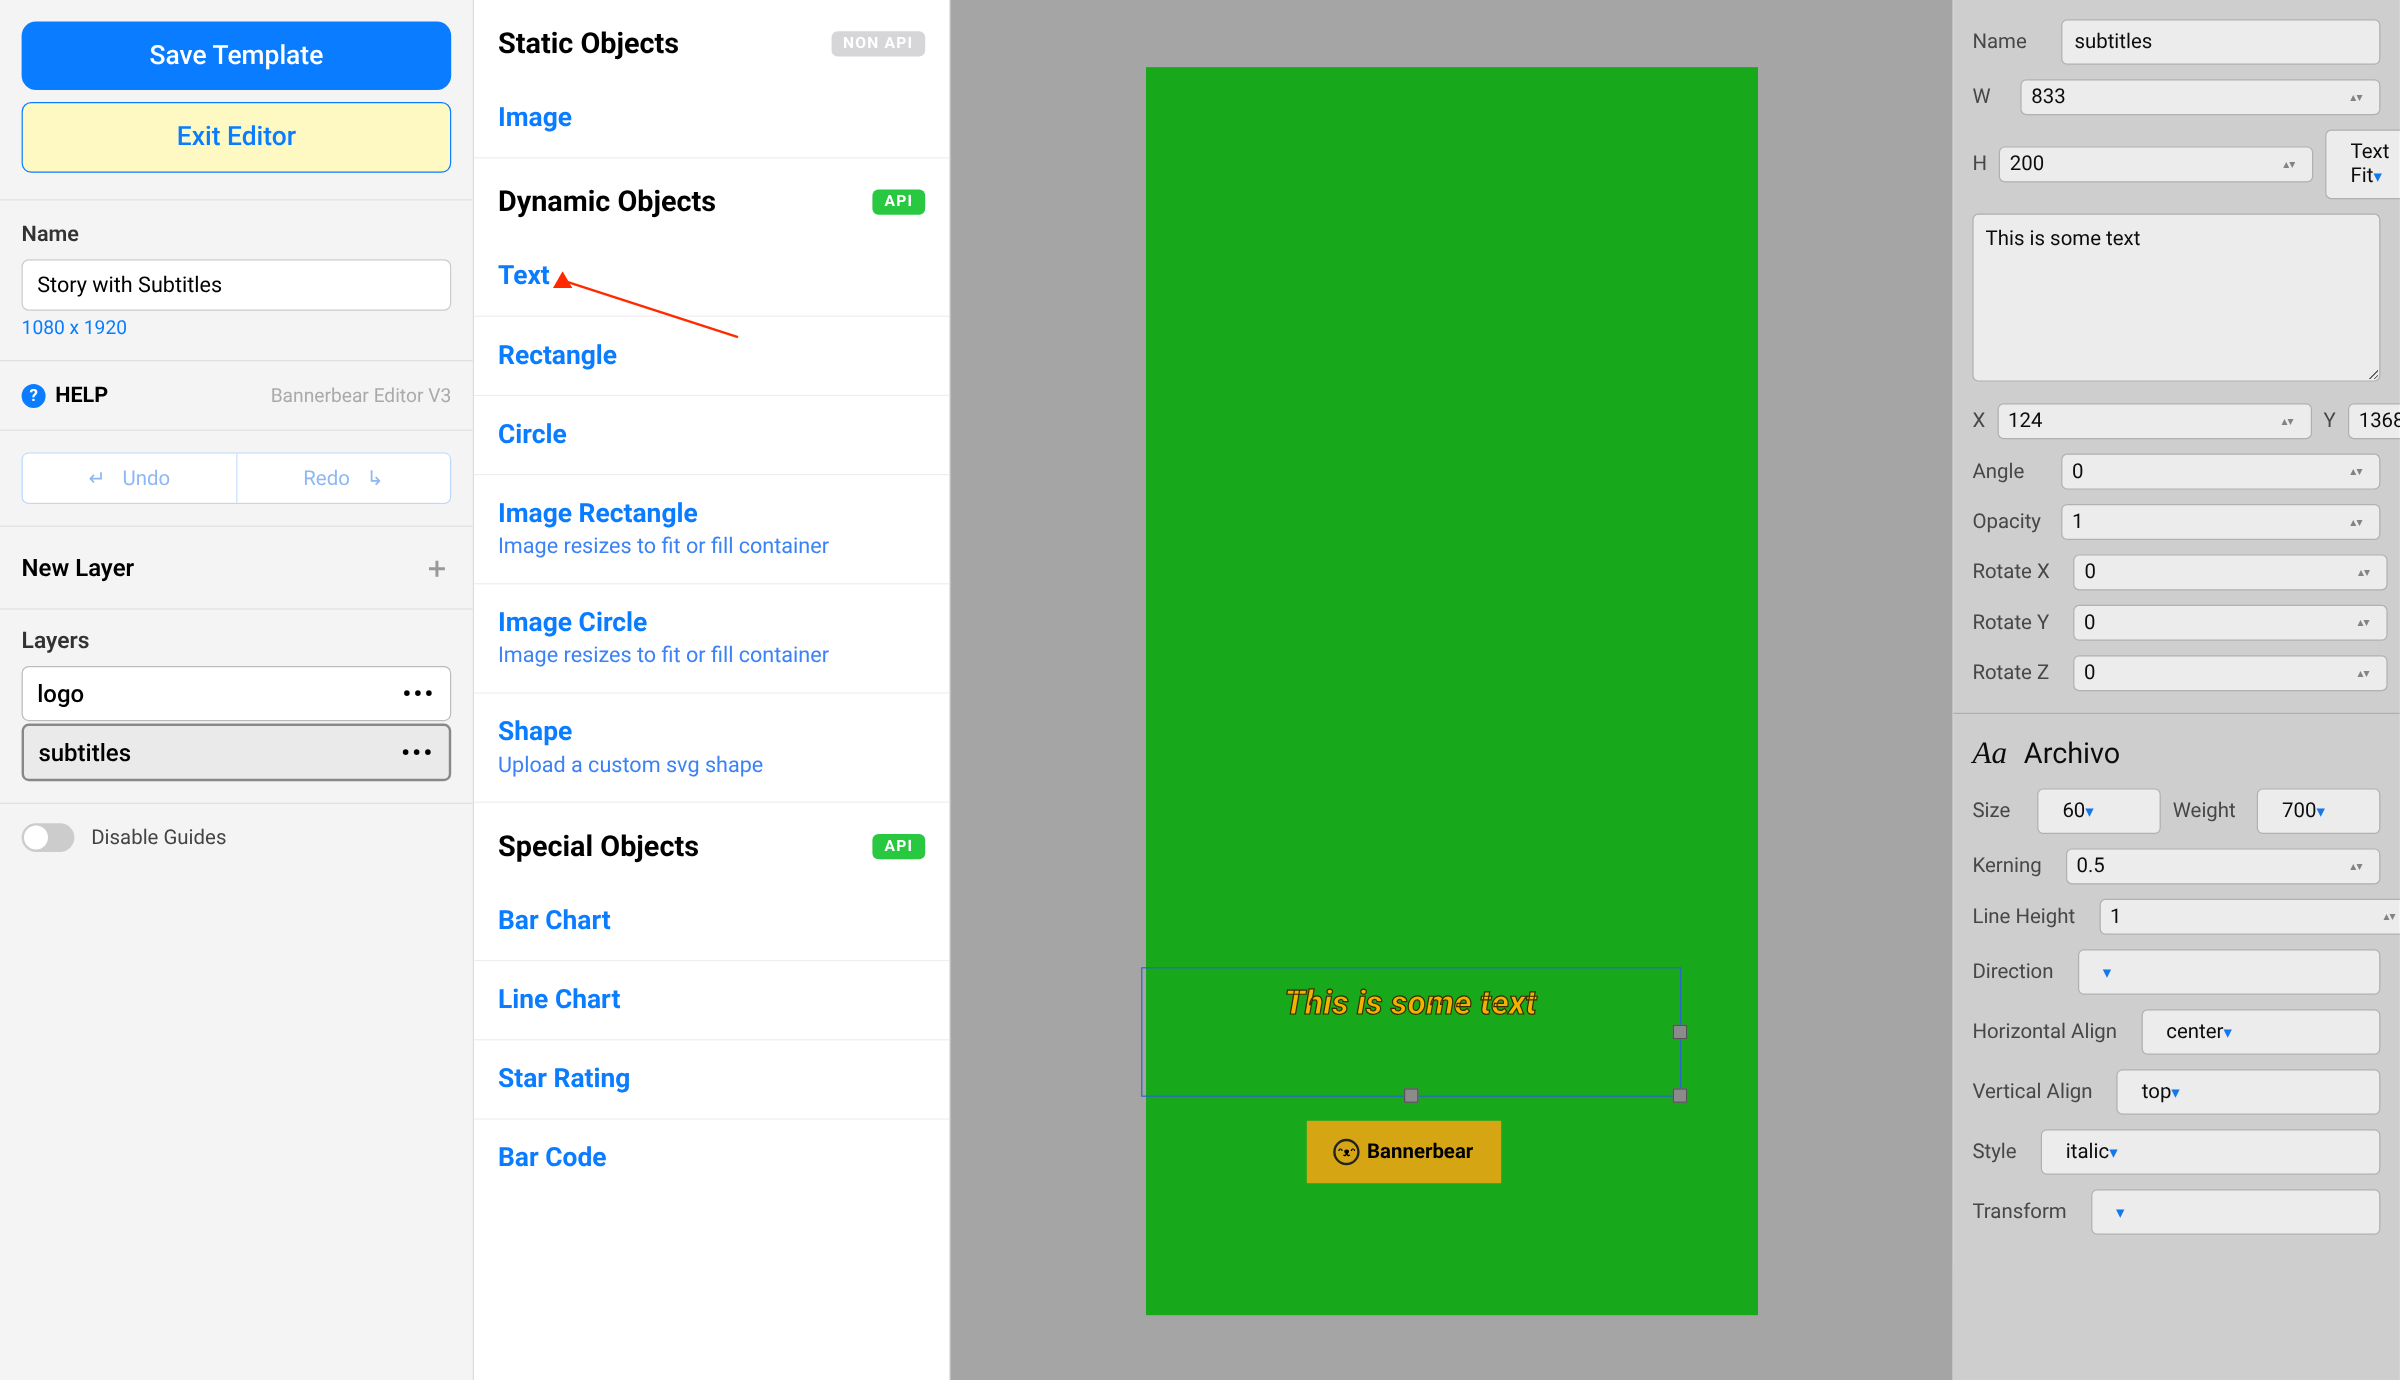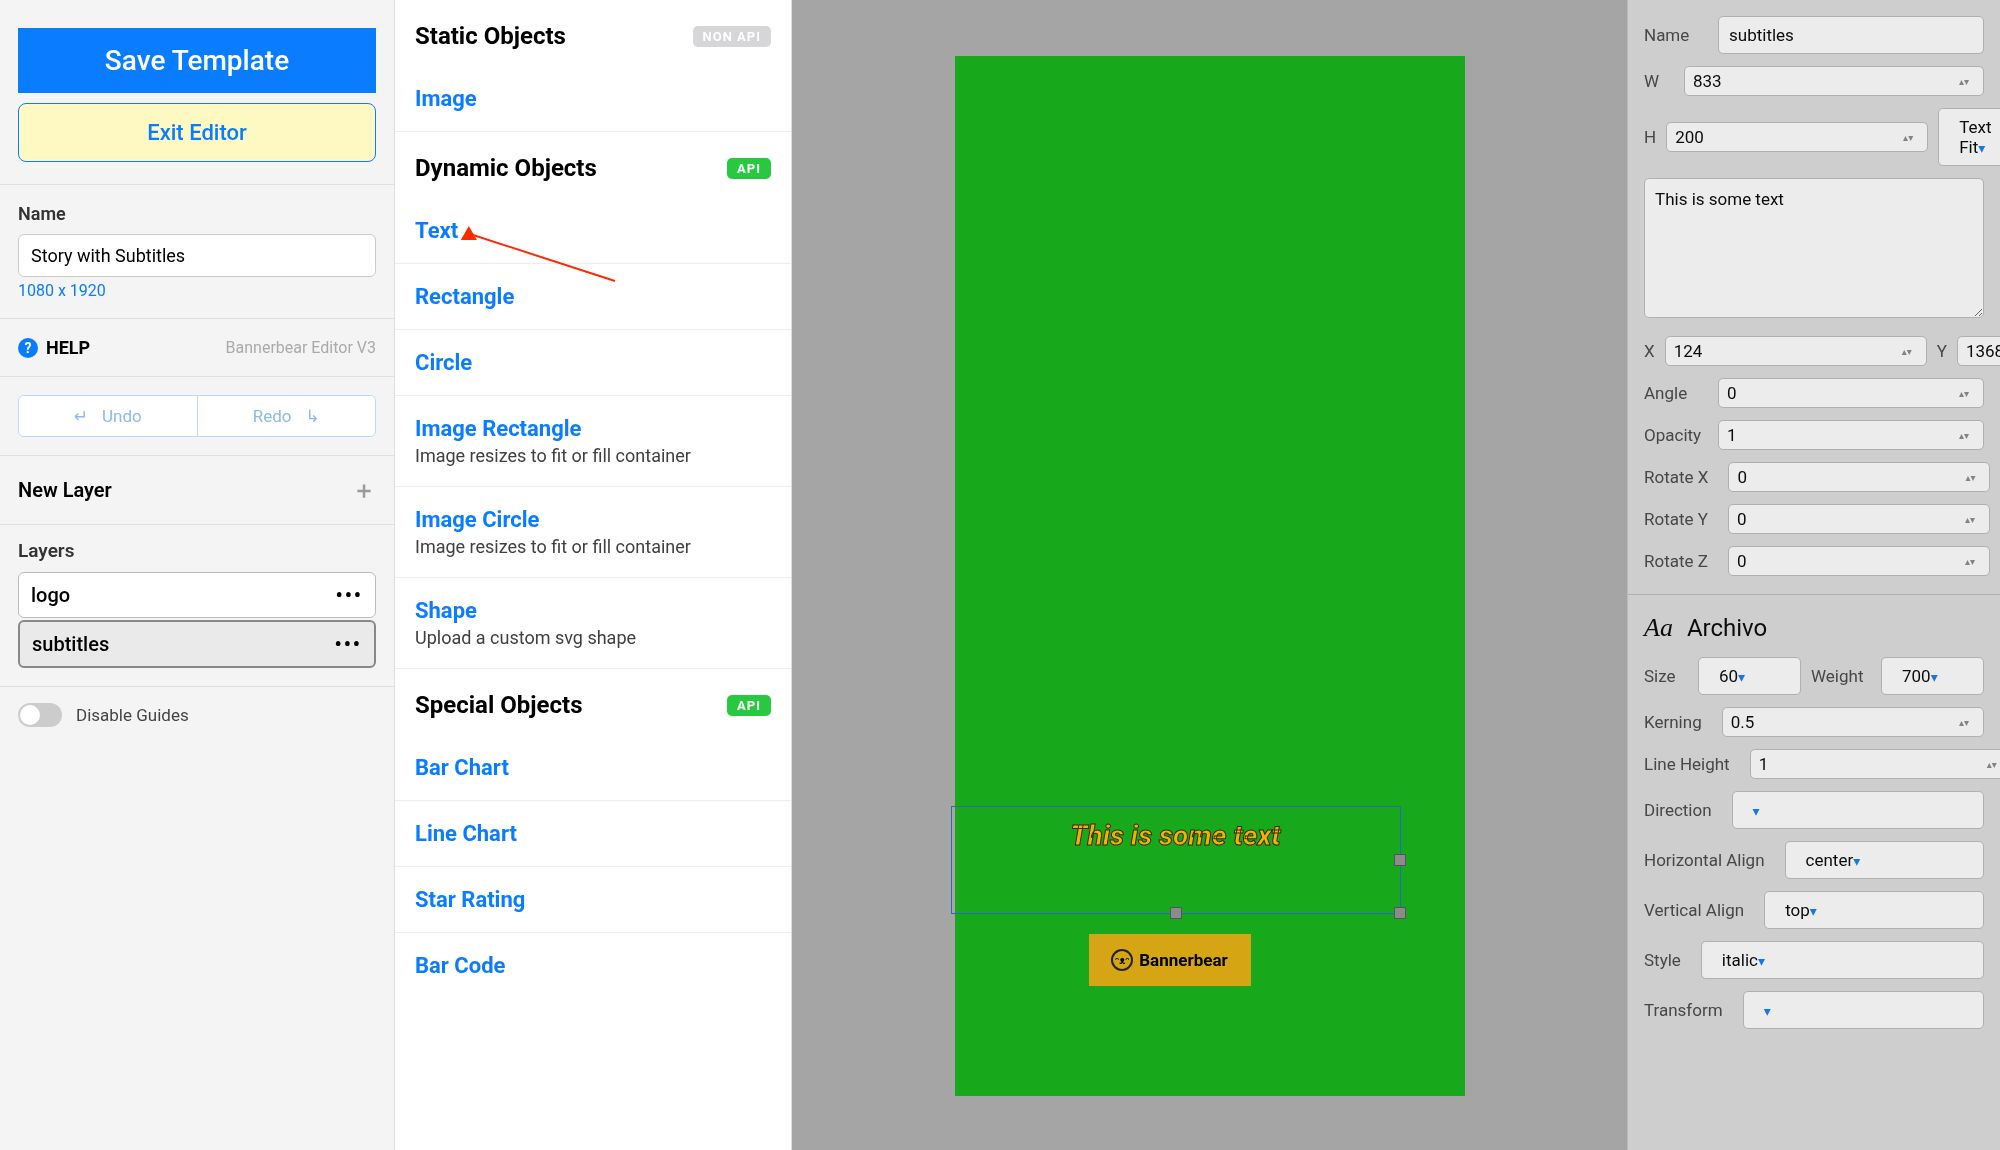--- a/index.html
+++ b/index.html
@@ -1,18 +1,18 @@
 <!DOCTYPE html>
 <html><head>
 <meta charset="utf-8">
 <style>
 * { box-sizing: border-box; margin: 0; padding: 0; font-family: -apple-system, BlinkMacSystemFont, "Segoe UI", Roboto, sans-serif; }
 body { display: flex; width: 2000px; height: 1150px; overflow: hidden; background: #e8e8ea; }
 .left-panel { width: 395px; background: #f4f4f5; border-right: 1px solid #ddd; display: flex; flex-direction: column; }
-.btn-primary { background: #0a7cff; color: #fff; border: none; padding: 16px; font-size: 28px; font-weight: 500; border-radius: 0; margin: 28px 18px 10px 18px; cursor: pointer; }
+.btn-primary { background: #0a7cff; color: #fff; border: none; padding: 16px; font-size: 22px; font-weight: 500; border-radius: 12px; margin: 18px 18px 10px 18px; cursor: pointer; }
 .btn-outline { background: #fef9c3; color: #0a7cff; border: 1px solid #0a7cff; padding: 16px; font-size: 22px; font-weight: 500; border-radius: 8px; margin: 0 18px 22px 18px; cursor: pointer; }
 .section { border-top: 1px solid #e0e0e3; padding: 18px; }
 .label { font-weight: 600; font-size: 18px; color: #333; margin-bottom: 10px; }
 .text-input { width: 100%; padding: 10px 12px; font-size: 18px; border: 1px solid #ccc; border-radius: 6px; background: #fff; }
 .dimensions-link { color: #0a7cff; font-size: 16px; margin-top: 4px; display: block; }
 .help-row { display: flex; justify-content: space-between; align-items: center; padding: 18px; border-top: 1px solid #e0e0e3; border-bottom: 1px solid #e0e0e3; }
 .help-left { display: flex; align-items: center; gap: 8px; font-weight: 700; font-size: 18px; }
 .help-icon { width: 20px; height: 20px; background: #0a7cff; color: #fff; border-radius: 50%; display: inline-flex; align-items: center; justify-content: center; font-size: 14px; font-weight: 700; }
 .editor-version { color: #aaa; font-size: 16px; }
 .undo-redo { display: flex; margin: 18px; border: 1px solid #bcd8ff; border-radius: 6px; overflow: hidden; }
@@ -33,21 +33,21 @@
 .toggle.off .knob { left: 2px; }
 .toggle.on .knob { right: 2px; }
 .gear-icon { margin-left: auto; color: #bbb; font-size: 22px; cursor: pointer; }
 
 .objects-panel { width: 397px; background: #fff; border-right: 1px solid #ddd; overflow-y: auto; }
 .obj-header { display: flex; justify-content: space-between; align-items: center; padding: 22px 20px 16px 20px; font-size: 24px; font-weight: 700; }
 .badge-gray { background: #d6d6d9; color: #fff; font-size: 13px; padding: 3px 10px; border-radius: 5px; font-weight: 700; letter-spacing: 1px; }
 .badge-green { background: #28c841; color: #fff; font-size: 13px; padding: 3px 10px; border-radius: 5px; font-weight: 700; letter-spacing: 1px; }
 .obj-item { padding: 20px; border-bottom: 1px solid #eee; cursor: pointer; }
 .obj-item .title { color: #0a7cff; font-size: 22px; font-weight: 700; }
-.obj-item .sub { color: #404040; font-size: 18px; margin-top: 4px; }
+.obj-item .sub { color: #3b82f6; font-size: 18px; margin-top: 4px; }
 
 .canvas-area { flex: 1; background: #a5a5a5; position: relative; display: flex; justify-content: center; }
 .canvas { position: absolute; top: 56px; width: 510px; height: 1040px; background: #18a81c; }
 .text-box { position: absolute; left: -4px; top: 750px; width: 450px; height: 108px; border: 1px solid #2a67c9; display: flex; align-items: flex-start; justify-content: center; padding-top: 12px; }
 .sample-text { color: #f2b200; font-weight: 800; font-style: italic; font-size: 28px; -webkit-text-stroke: 1px #3a2b00; }
 .handle { width: 12px; height: 12px; background: #8b8b8b; border: 1px solid #555; position: absolute; }
 .handle.r { right: -6px; top: 50%; transform: translateY(-50%); }
 .handle.br { right: -6px; bottom: -6px; }
 .handle.b { left: 50%; bottom: -6px; transform: translateX(-50%); }
 .logo-box { position: absolute; left: 134px; top: 878px; width: 162px; height: 52px; background: #d6a514; display: flex; align-items: center; justify-content: center; gap: 6px; font-weight: 700; font-size: 17px; }

